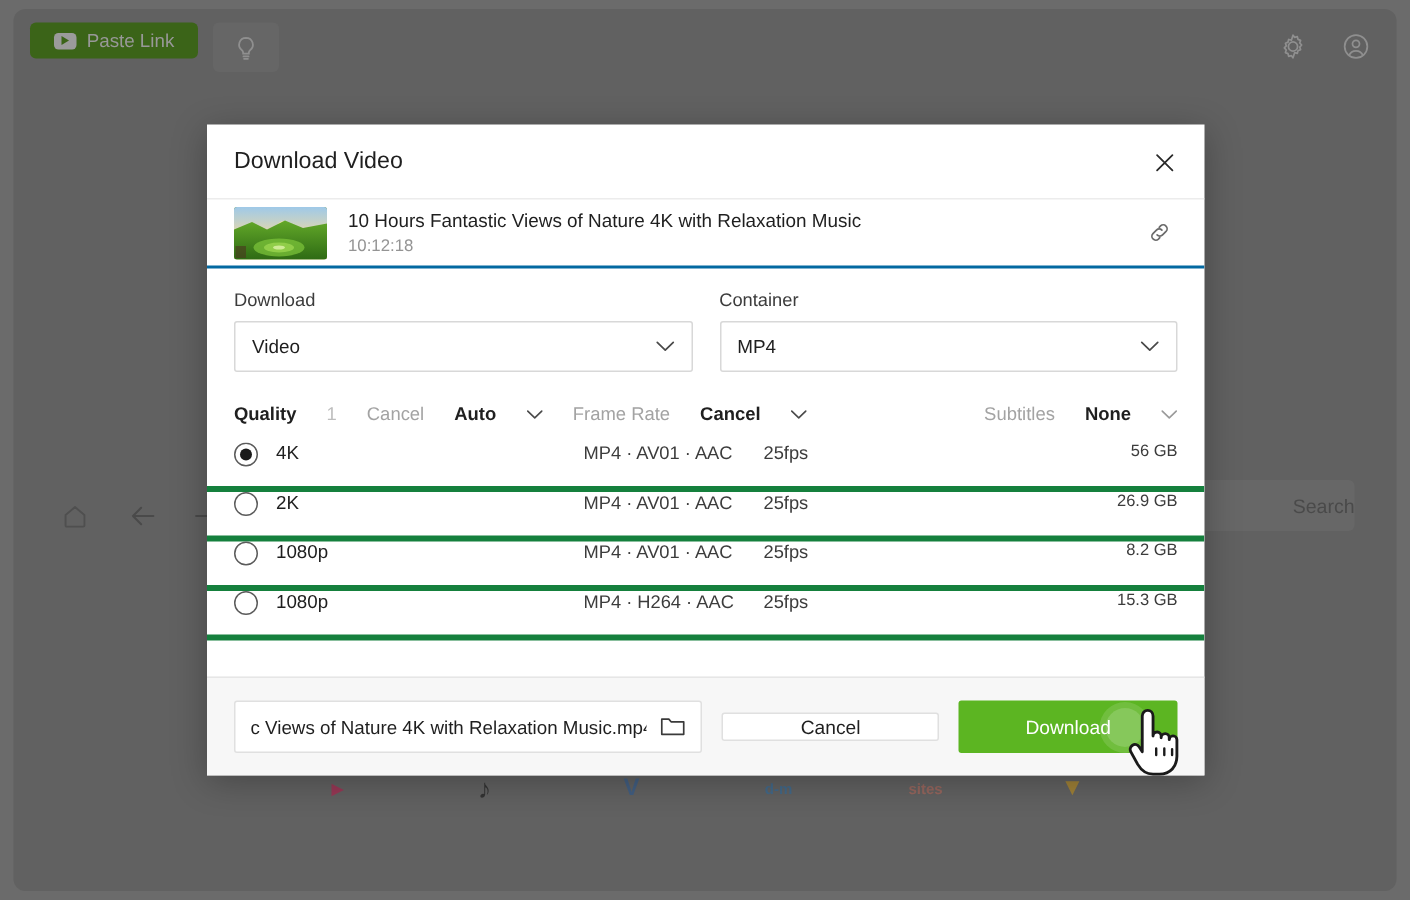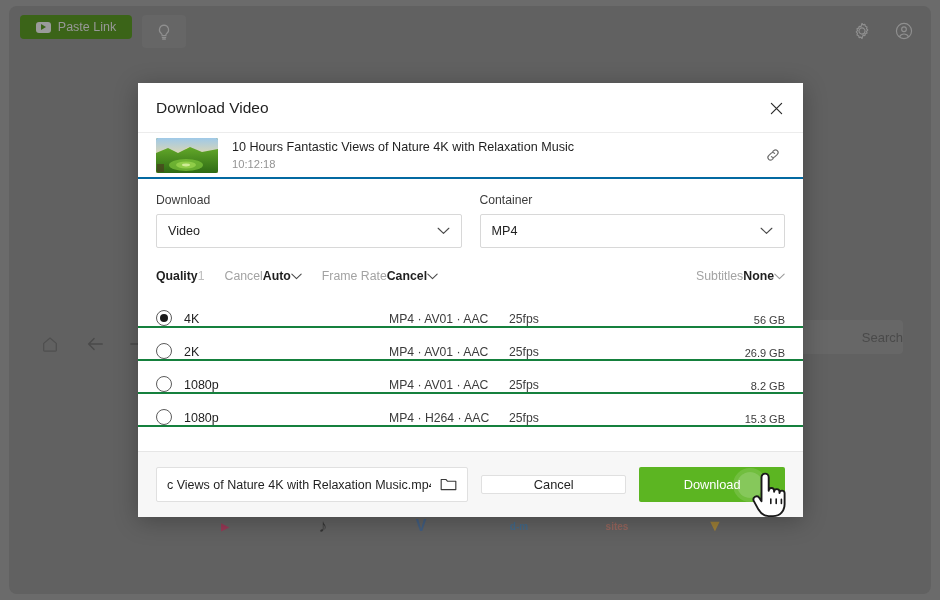--- a/index.html
+++ b/index.html
@@ -194,43 +194,43 @@
     position: absolute; right: 11px; top: 50%;
     transform: translateY(-50%);
   }
 
   
   #filters {
     display: flex; align-items: center;
     margin-top: 17px; height: 22px;
   }
   .filter {
-    display: flex; align-items: center; gap: 0;
+    display: flex; align-items: center; gap: 20px;
     font-size: 12.3px; cursor: pointer;
     margin-right: 20px;
   }
   .filter .lbl { color: #a3a3a3; }
   .filter .lbl.strong { color: #1f1f1f; font-weight: bold; }
   .filter .val { color: #1f1f1f; font-weight: bold; }
   .filter .count { color: #bdbdbd; font-weight: normal; }
   #filters .spacer { flex: 1 1 auto; }
   #filter-subtitles { margin-right: 0; }
 
   
   #quality-list {
     margin-top: 8px;
     flex: 1 1 auto;
     overflow: hidden;
     position: relative;
   }
   .q-row {
     height: 33px;
-    display: flex; align-items: flex-end;
+    display: flex; align-items: flex-start;
     padding: 0 18px;
-    border-bottom: 2px solid #15803d;
+    border-bottom: 4px solid #15803d;
     cursor: pointer;
   }
   .q-radio {
     width: 16px; height: 16px; flex: 0 0 auto;
     border: 1.4px solid #5b5b5b;
     border-radius: 50%;
     position: relative;
     margin-right: 12px;
   }
   .q-row.selected .q-radio::after {

